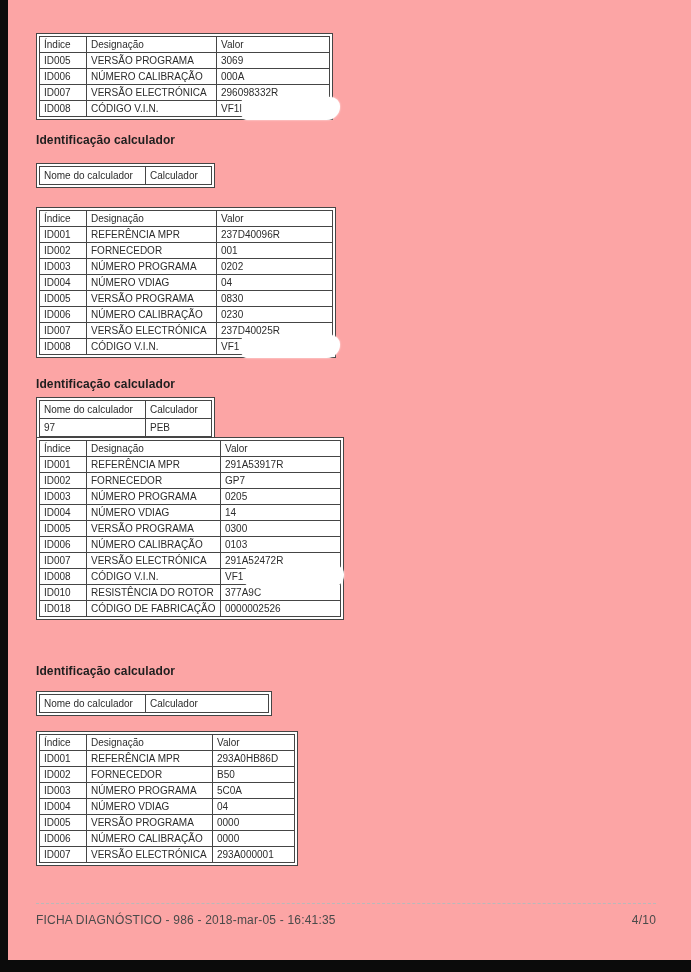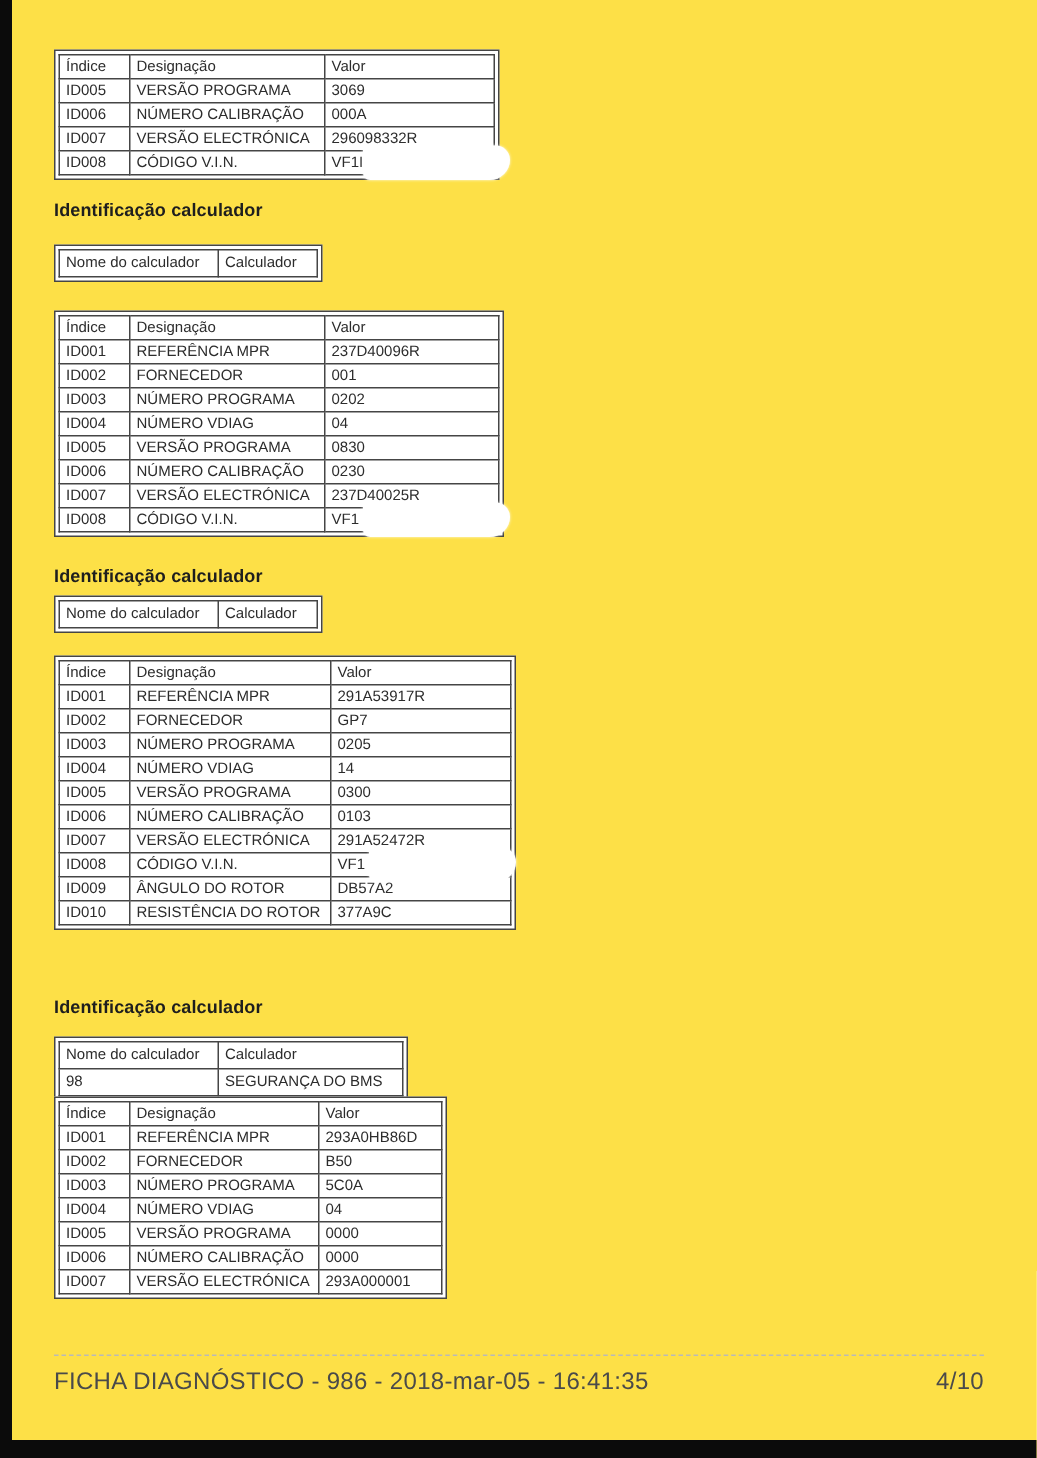--- a/index.html
+++ b/index.html
@@ -1,21 +1,21 @@
 <!DOCTYPE html>
 <html><head>
 <meta charset="utf-8">
 <style>
   html,body { margin:0; padding:0; }
   body {
     width:691px; height:972px; background:#ffffff; overflow:hidden;
     font-family:"Liberation Sans", sans-serif; color:#2e2e2e;
     -webkit-font-smoothing:antialiased;
   }
-  #page { position:relative; width:691px; height:972px; background:#fde047; }
+  #page { position:relative; width:691px; height:972px; background:#fca5a5; }
   .abs { position:absolute; }
 
   
   .edge-left   { left:0; top:0; width:8px; height:972px; background:#0b0b0b; }
   .edge-bottom { left:0; top:960px; width:691px; height:12px; background:#0b0b0b; }
 
   
   .heading { font-size:12px; font-weight:bold; color:#1e1e1e; letter-spacing:0.1px; }
 
   
@@ -43,21 +43,21 @@
     content:""; position:absolute; left:25px; top:-4px; width:98px; height:23px;
     background:#fff; border-radius:2px 10px 14px 5px; z-index:3;
     box-shadow:0 0 2px rgba(255,255,255,0.9);
   }
 
   
   .footer {
     left:36px; top:903px; width:620px;
     border-top:1px dashed #b9b9b9; padding-top:9px;
     display:flex; justify-content:space-between;
-    font-size:16px; color:#4a4a4a; letter-spacing:0.2px;
+    font-size:12px; color:#4a4a4a; letter-spacing:0.2px;
   }
 </style>
 </head>
 <body>
 
 <div id="page">
 
   <div class="abs frame" style="left:36px; top:33px;">
     <table class="t0">
       <thead>
@@ -158,20 +158,24 @@
   </div>
 
   <div class="abs heading" style="left:36px; top:377px;">Identificação calculador</div>
   <div class="abs frame" style="left:36px; top:397px;">
     <table class="name-tbl n2">
       <tbody>
           <tr>
         <th class="c1">Nome do calculador</th>
         <th class="c2">Calculador</th>
       </tr>
+      <tr>
+        <td>97</td>
+        <td>PEB</td>
+      </tr>
     </tbody>
       </table>
   </div>
   <div class="abs frame" style="left:36px; top:437px;">
     <table class="t2">
       <thead>
         <tr>
           <th class="c1">Índice</th>
           <th class="c2">Designação</th>
           <th class="c3">Valor</th>
@@ -212,44 +216,40 @@
             <td class="c1">ID007</td>
             <td class="c2">VERSÃO ELECTRÓNICA</td>
             <td class="c3">291A52472R</td>
           </tr>
           <tr class="redacted">
             <td class="c1">ID008</td>
             <td class="c2">CÓDIGO V.I.N.</td>
             <td class="c3">VF1</td>
           </tr>
           <tr>
-            <td class="c1">ID009</td>
-            <td class="c2">ÂNGULO DO ROTOR</td>
-            <td class="c3">DB57A2</td>
-          </tr>
-          <tr>
             <td class="c1">ID010</td>
             <td class="c2">RESISTÊNCIA DO ROTOR</td>
             <td class="c3">377A9C</td>
           </tr>
+          <tr>
+            <td class="c1">ID018</td>
+            <td class="c2">CÓDIGO DE FABRICAÇÃO</td>
+            <td class="c3">0000002526</td>
+          </tr>
         </tbody>
     </table>
   </div>
 
   <div class="abs heading" style="left:36px; top:664px;">Identificação calculador</div>
   <div class="abs frame" style="left:36px; top:691px;">
     <table class="name-tbl n3">
       <tbody>
           <tr>
         <th class="c1">Nome do calculador</th>
         <th class="c2">Calculador</th>
-      </tr>
-      <tr>
-        <td>98</td>
-        <td>SEGURANÇA DO BMS</td>
       </tr>
     </tbody>
       </table>
   </div>
   <div class="abs frame" style="left:36px; top:731px;">
     <table class="t3">
       <thead>
         <tr>
           <th class="c1">Índice</th>
           <th class="c2">Designação</th>

